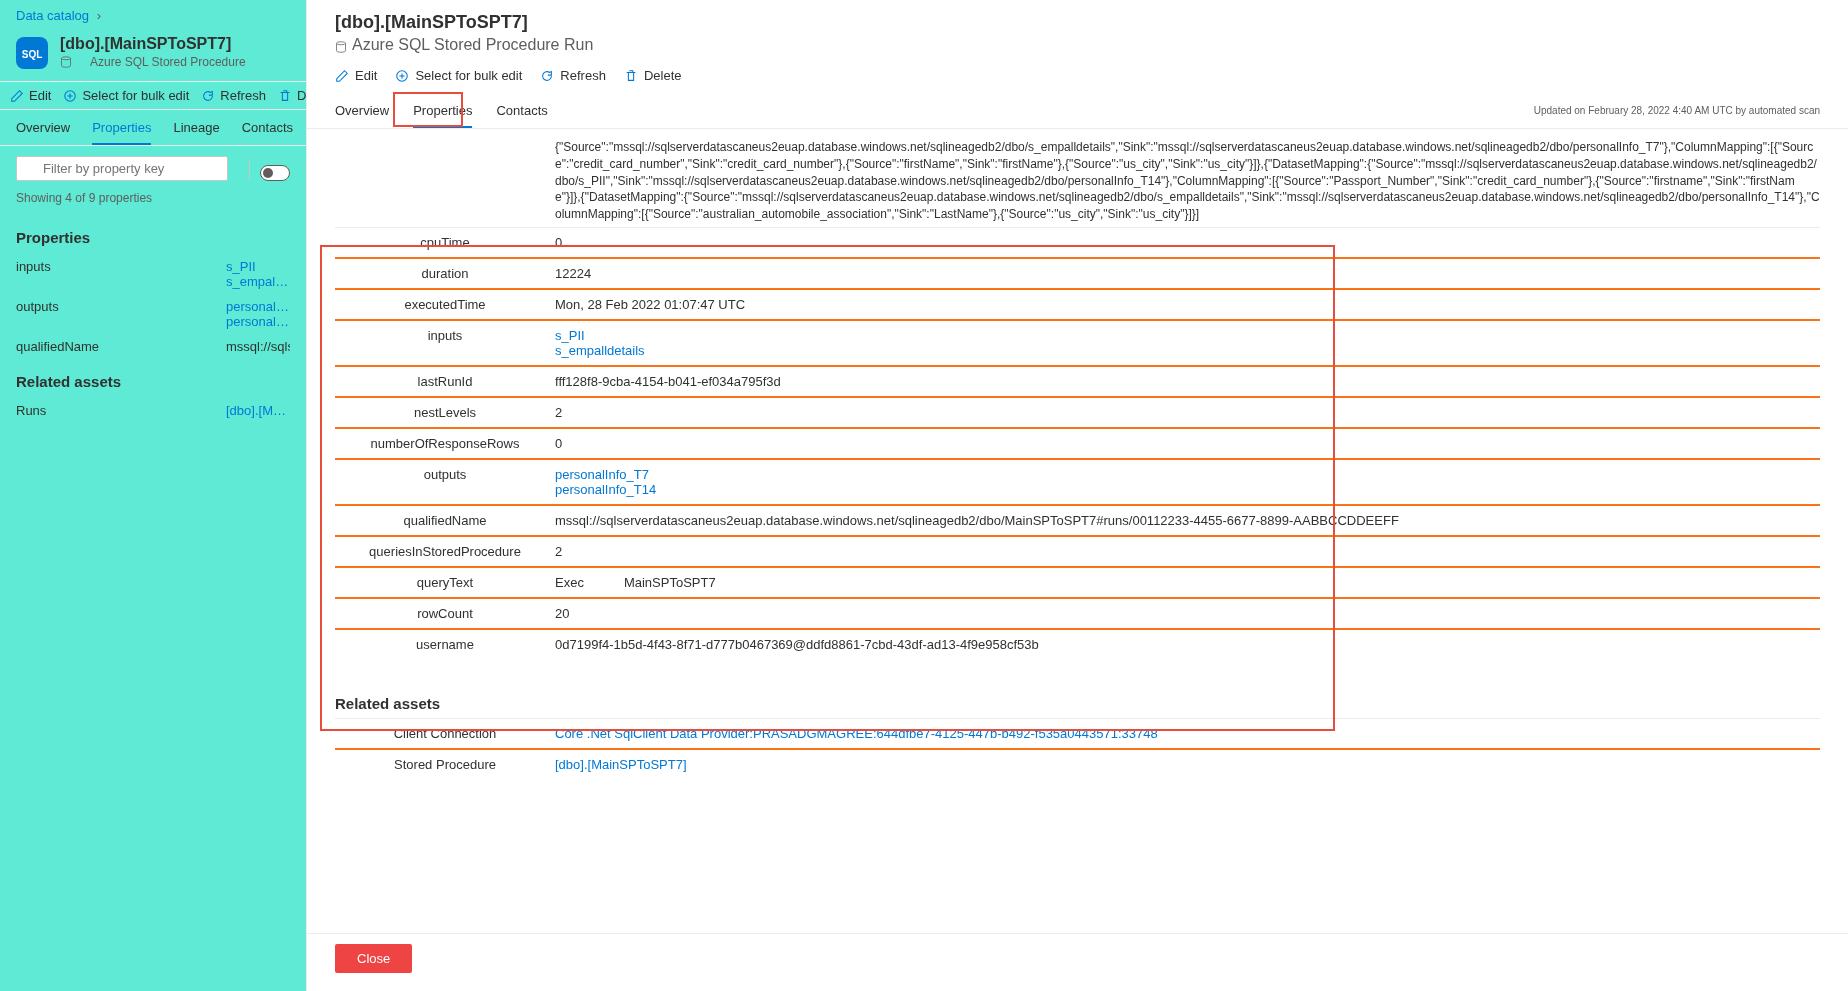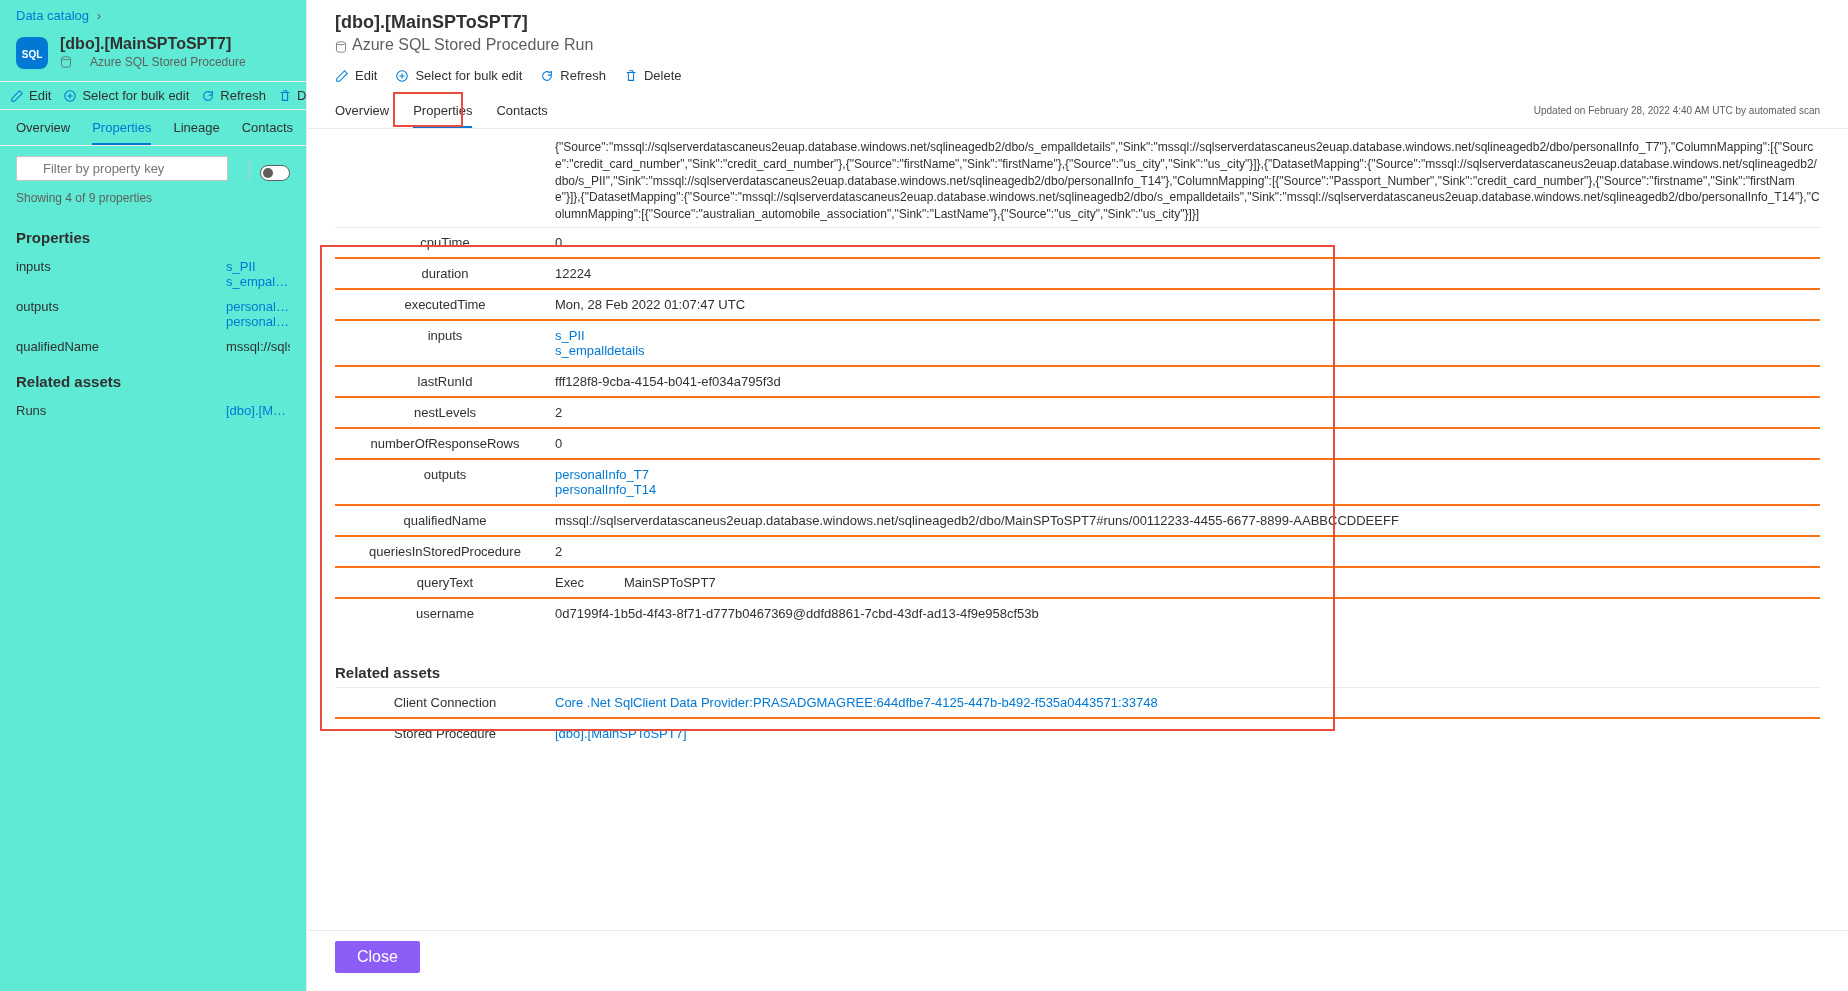--- a/index.html
+++ b/index.html
@@ -73,21 +73,21 @@
 .prop-row .pk { width: 220px; flex-shrink: 0; color: #323130; text-align: center; }
 .prop-row .pv { flex: 1; color: #323130; word-break: break-all; }
 .prop-row .pv .link { display: block; }
 .prop-row .pv .inline-gap { display: inline-block; width: 40px; }
 
 .red-box { position: absolute; border: 2px solid #e74c3c; pointer-events: none; left: 320px; top: 245px; width: 1015px; height: 486px; }
 
 .rel-title { font-size: 15px; font-weight: 600; margin-top: 36px; margin-bottom: 6px; }
 
 .close-row { padding: 10px 28px 18px; border-top: 1px solid #edebe9; }
-.close-btn { background: #8b5cf6; color: #fff; border: none; padding: 7px 22px; border-radius: 2px; font-size: 16px; cursor: pointer; }
+.close-btn { background: #ef4444; color: #fff; border: none; padding: 7px 22px; border-radius: 2px; font-size: 13px; cursor: pointer; }
 
 .icon svg { width: 100%; height: 100%; display: block; }
 </style>
 </head>
 <body>
 
 <div class="app">
 
   <div class="left-panel">
     <div class="breadcrumb">
@@ -313,20 +313,24 @@
               <div class="pk">queriesInStoredProcedure</div>
               <div class="pv">2</div>
             </div>
 
           <div class="prop-row">
             <div class="pk">queryText</div>
             <div class="pv"><span>Exec</span><span class="inline-gap"></span><span>MainSPToSPT7</span></div>
           </div>
 
           <div class="prop-row">
+              <div class="pk">rowCount</div>
+              <div class="pv">20</div>
+            </div>
+          <div class="prop-row">
               <div class="pk">username</div>
               <div class="pv">0d7199f4-1b5d-4f43-8f71-d777b0467369@ddfd8861-7cbd-43df-ad13-4f9e958cf53b</div>
             </div>
         </div>
 
         <div class="rel-title">Related assets</div>
         <div class="prop-table">
           <div class="prop-row">
               <div class="pk">Client Connection</div>
               <div class="pv">

